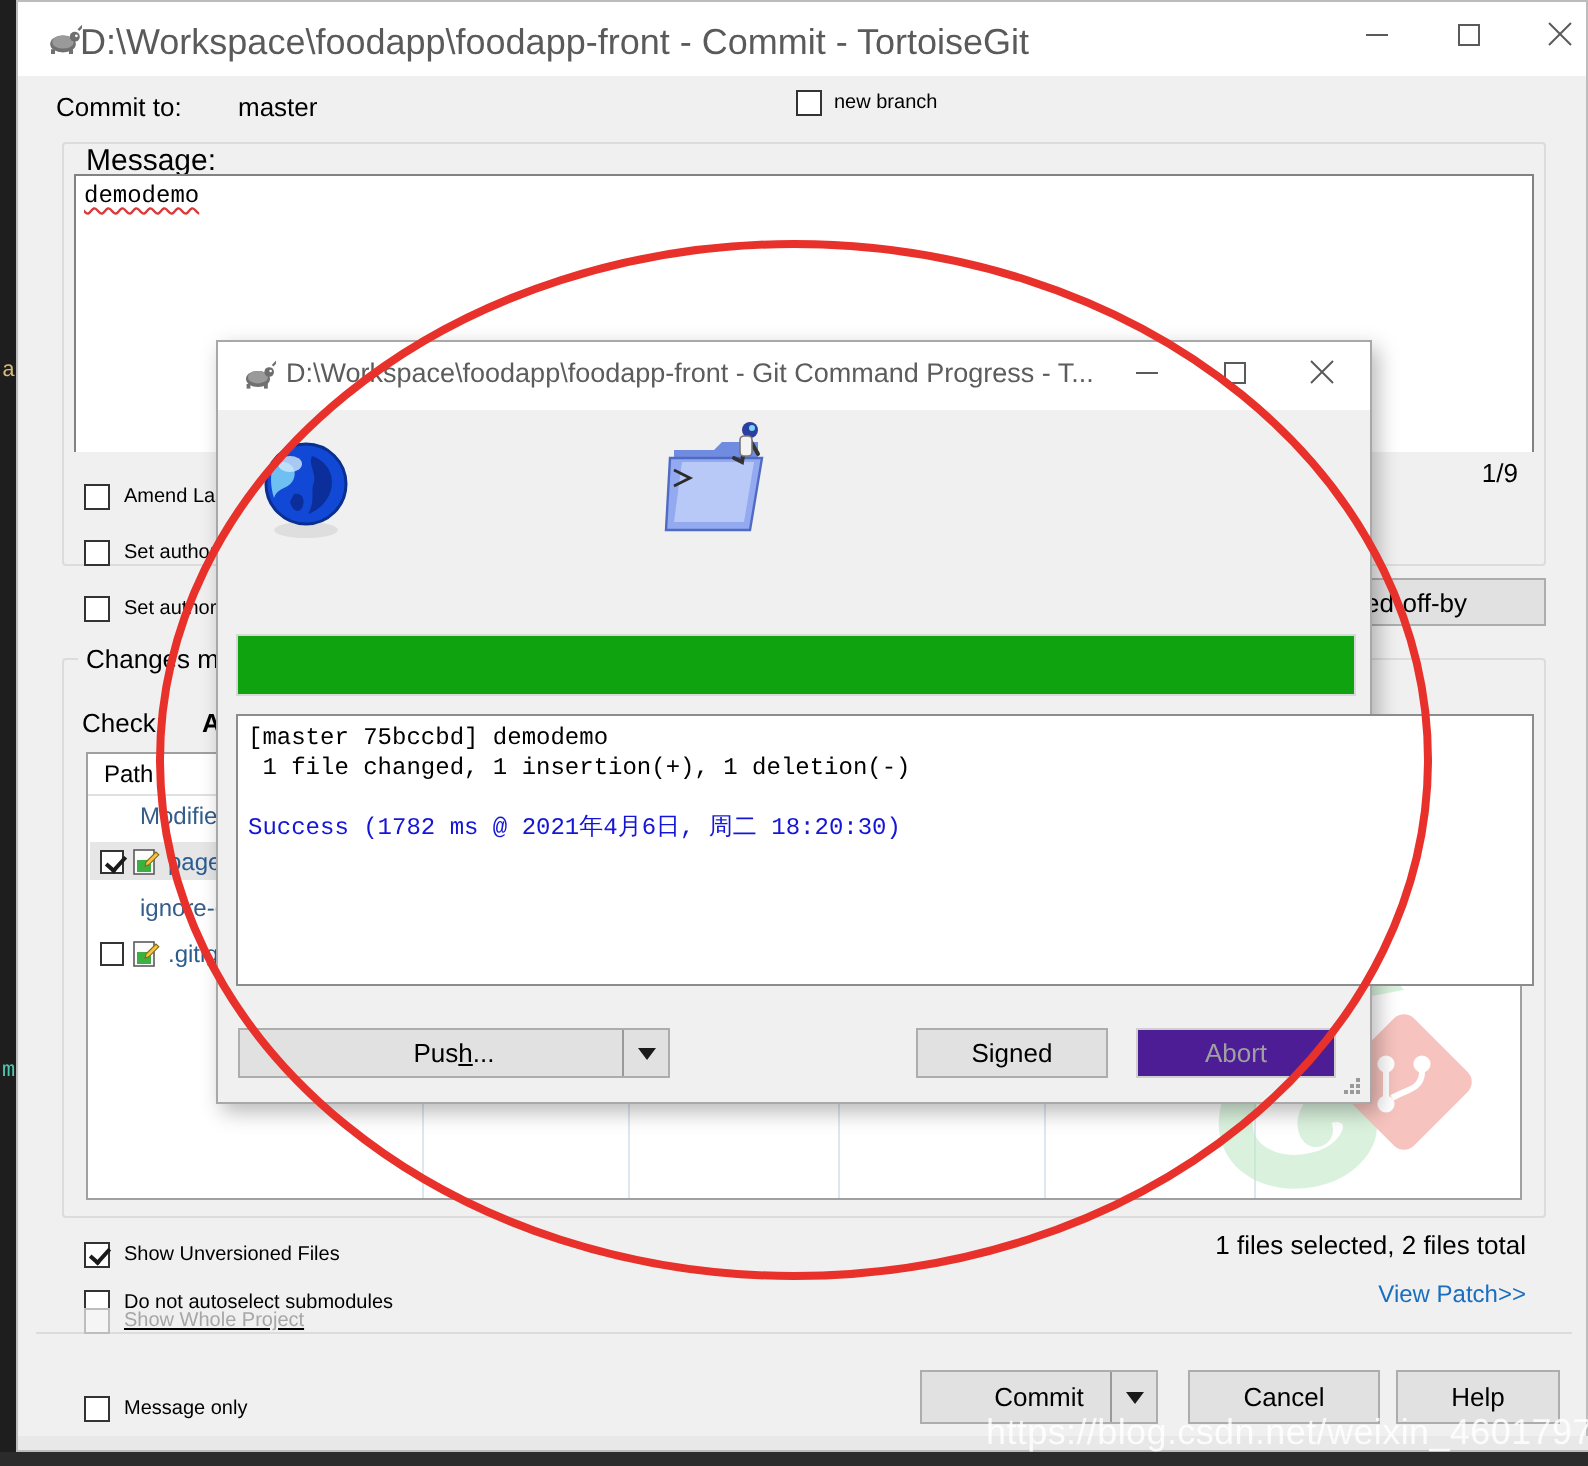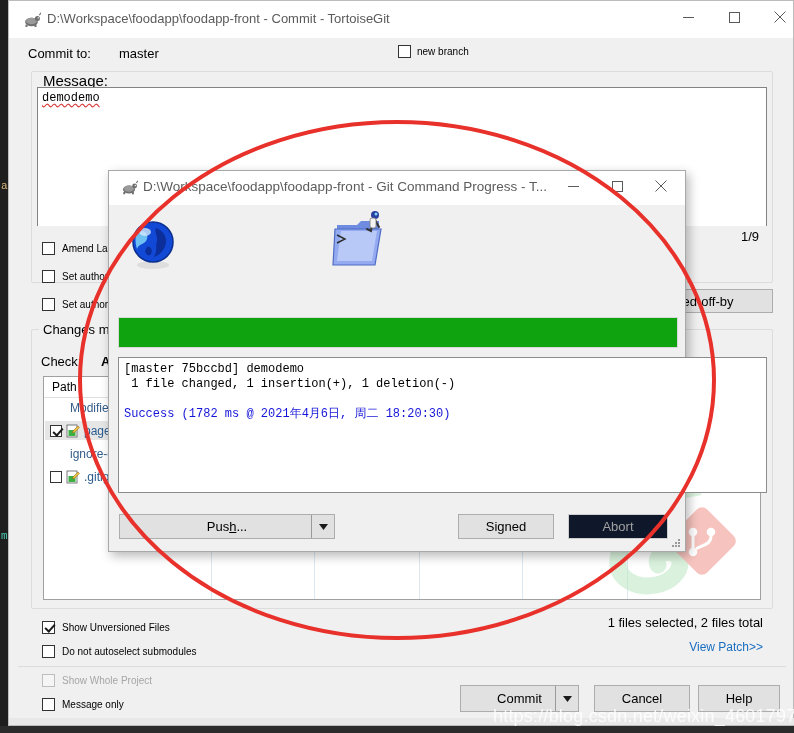--- a/index.html
+++ b/index.html
@@ -47,22 +47,22 @@
     background: #ffffff;
     box-sizing: border-box;
   }
   #commit-title-icon {
     position: absolute;
     left: 14px; top: 10px;
     width: 18px; height: 18px;
   }
   #commit-title-text {
     position: absolute;
-    left: 38px; top: 10px;
-    font-size: 13px;
+    left: 31px; top: 10px;
+    font-size: 18px;
     color: #5a5a5a;
     white-space: nowrap;
   }
   .winbtn {
     position: absolute;
     top: 0;
     width: 46px; height: 32px;
     display: flex; align-items: center; justify-content: center;
   }
   .winbtn svg { display:block; }
@@ -221,21 +221,21 @@
 
   
   .btn {
     position:absolute;
     background:#e1e1e1;
     border:1px solid #adadad;
     box-sizing:border-box;
     display:flex; align-items:center; justify-content:center;
     font-size:13px;
   }
-  .btn.disabled { color:#a0a0a0; background:#0f172a; border-color:#cfcfcf; }
+  .btn.disabled { color:#a0a0a0; background:#4c1d95; border-color:#cfcfcf; }
   .split-arrow {
     position:absolute; right:0; top:0; bottom:0; width:22px;
     border-left:1px solid #9a9a9a;
     display:flex; align-items:center; justify-content:center;
   }
 
   
   #progress-dialog {
     position:absolute;
     left:108px; top:170px;
@@ -459,21 +459,21 @@
     <span class="cb checked"></span>
     <span class="lbl">Show Unversioned Files</span>
   </div>
   <div class="opt-row" style="left:33px; top:644px;">
     <span class="cb"></span>
     <span class="lbl">Do not autoselect submodules</span>
   </div>
 
   <div id="hr-divider"></div>
 
-  <div class="opt-row" style="left:33px; top:673px;">
+  <div class="opt-row" style="left:33px; top:653px;text-decoration:underline;">
     <span class="cb disabled"></span>
     <span class="lbl disabled">Show Whole Project</span>
   </div>
   <div class="opt-row" style="left:33px; top:697px;">
     <span class="cb"></span>
     <span class="lbl">Message only</span>
   </div>
 
   <div class="btn" id="btn-commit" style="left:451px; top:684px; width:119px; height:27px;">
     <span>Commit</span>

